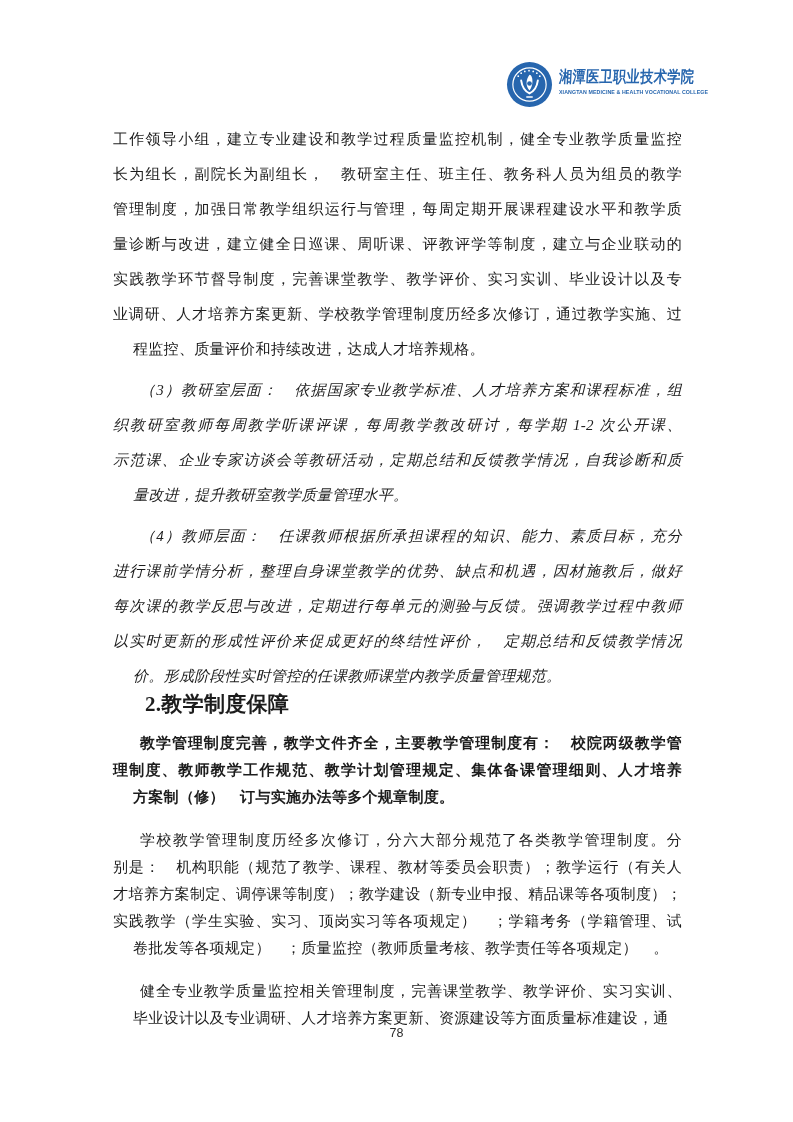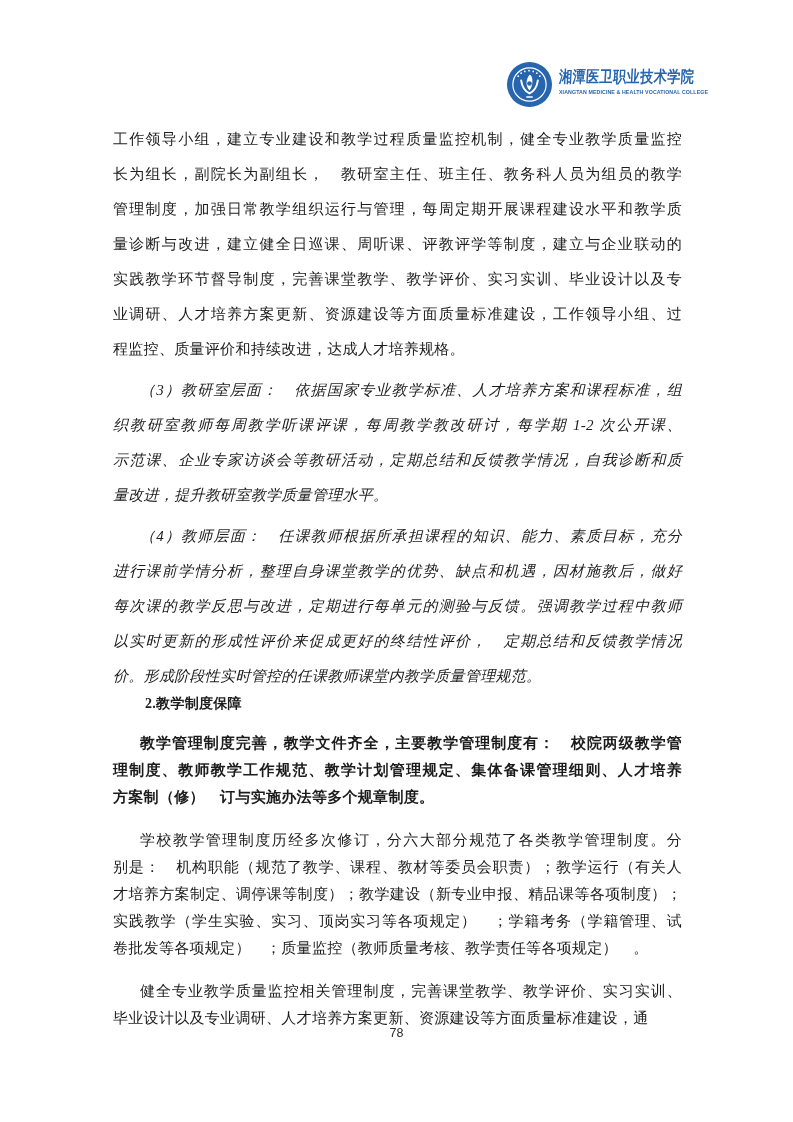--- a/index.html
+++ b/index.html
@@ -44,28 +44,28 @@
     position:absolute;
     left:113px;top:122px;width:569px;
     font-size:15px;
   }
   .para{margin:0;}
   .line{
     text-align:justify;
     text-align-last:justify;
     letter-spacing:0.3px;
   }
-  .line.last{text-align-last:left;}
+  .line.last{text-align-last:left;margin-left:20px;}
   .para.loose .line{height:35px;line-height:35px;}
   .para.tight .line{height:27px;line-height:27px;}
   .para.indent .line:first-child{padding-left:27px;}
   .para.loose + .para.loose{margin-top:6px;font-style:italic;}
   .heading{
     font-weight:bold;
-    font-size:14px;
+    font-size:21px;
     height:28px;line-height:28px;
     padding-left:32px;
     margin-top:-4px;
     letter-spacing:0.3px;
   }
   .heading + .para.tight{margin-top:12px;font-weight:bold;}
   .para.tight + .para.tight{margin-top:16px;}
   
   .footer{
     position:absolute;
@@ -109,21 +109,21 @@
     </div>
   </div>
 
   <div class="content">
       <div class="para loose">
         <div class="line">工作领导小组，建立专业建设和教学过程质量监控机制，健全专业教学质量监控</div>
         <div class="line">长为组长，副院长为副组长，　教研室主任、班主任、教务科人员为组员的教学</div>
         <div class="line">管理制度，加强日常教学组织运行与管理，每周定期开展课程建设水平和教学质</div>
         <div class="line">量诊断与改进，建立健全日巡课、周听课、评教评学等制度，建立与企业联动的</div>
         <div class="line">实践教学环节督导制度，完善课堂教学、教学评价、实习实训、毕业设计以及专</div>
-        <div class="line">业调研、人才培养方案更新、资源建设等方面质量标准建设，工作领导小组、过</div>
+        <div class="line">业调研、人才培养方案更新、学校教学管理制度历经多次修订，通过教学实施、过</div>
         <div class="line last">程监控、质量评价和持续改进，达成人才培养规格。</div>
       </div>
       <div class="para loose indent">
         <div class="line">（3）教研室层面：　依据国家专业教学标准、人才培养方案和课程标准，组</div>
         <div class="line">织教研室教师每周教学听课评课，每周教学教改研讨，每学期 1-2 次公开课、</div>
         <div class="line">示范课、企业专家访谈会等教研活动，定期总结和反馈教学情况，自我诊断和质</div>
         <div class="line last">量改进，提升教研室教学质量管理水平。</div>
       </div>
       <div class="para loose indent">
         <div class="line">（4）教师层面：　任课教师根据所承担课程的知识、能力、素质目标，充分</div>

